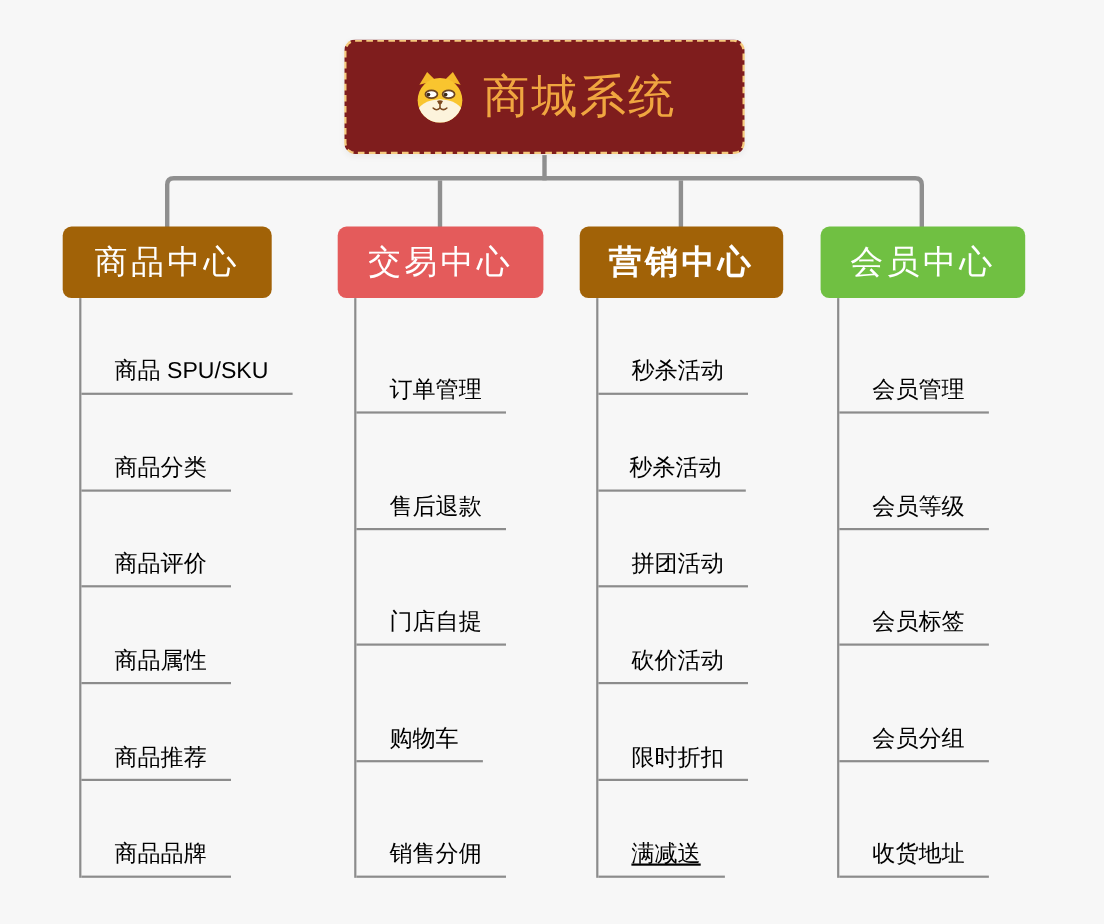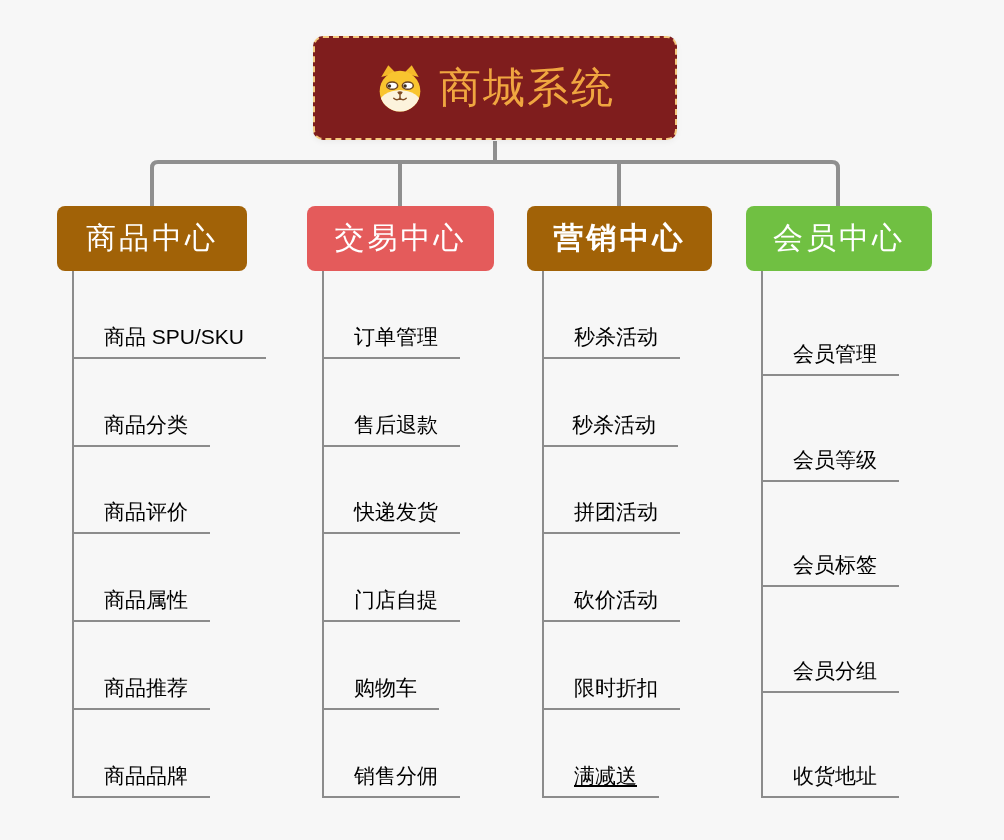--- a/index.html
+++ b/index.html
@@ -98,23 +98,20 @@
   <div class="branch b1">
     <div class="branch-header" style="background-color: rgb(228, 91, 91);">交易中心</div>
     <div class="branch-items" style="border-color: rgb(140, 140, 140);">
       <div class="item">
           <span class="item-line" style="border-color: rgb(140, 140, 140);">订单管理</span>
         </div>
       <div class="item">
           <span class="item-line" style="border-color: rgb(140, 140, 140);">售后退款</span>
         </div>
       <div class="item">
-          <span class="item-line" style="border-color: rgb(140, 140, 140);">快递发货</span>
-        </div>
-      <div class="item">
           <span class="item-line" style="border-color: rgb(140, 140, 140);">门店自提</span>
         </div>
       <div class="item">
           <span class="item-line" style="border-color: rgb(140, 140, 140);">购物车</span>
         </div>
       <div class="item">
           <span class="item-line" style="border-color: rgb(140, 140, 140);">销售分佣</span>
         </div>
     </div>
   </div>

